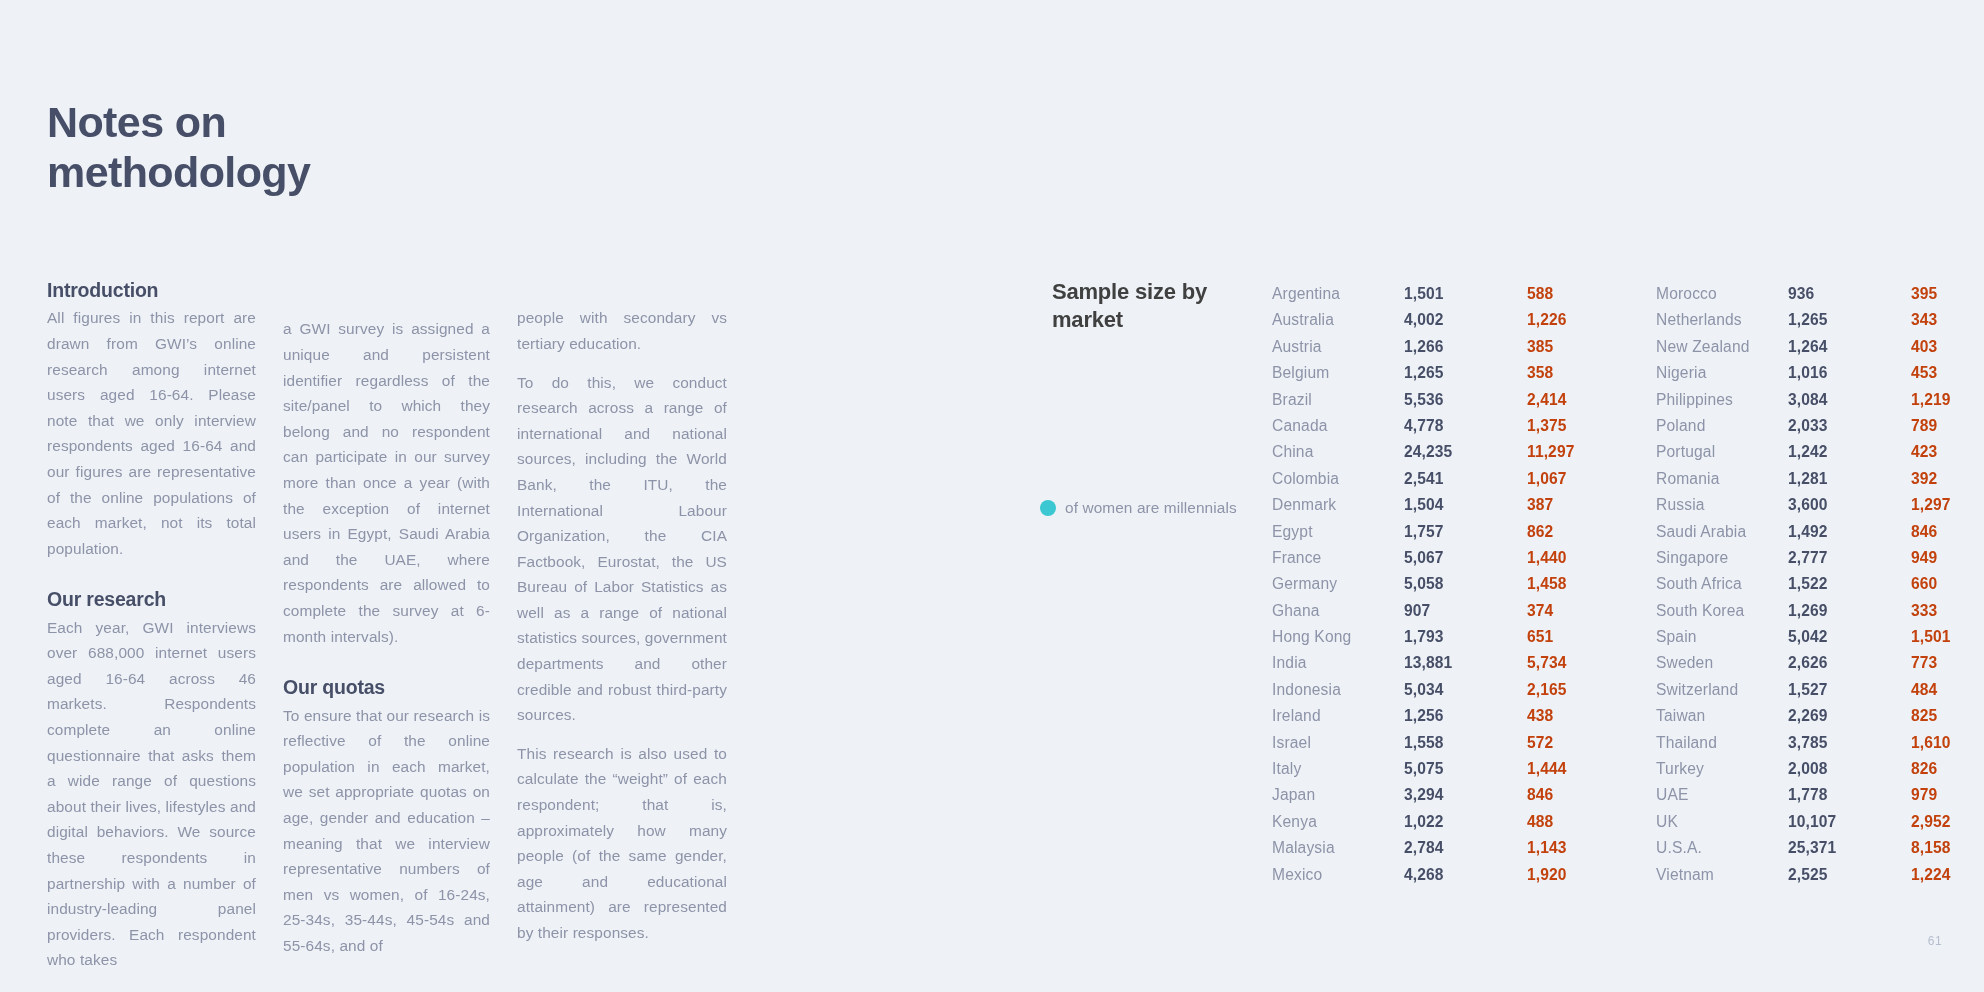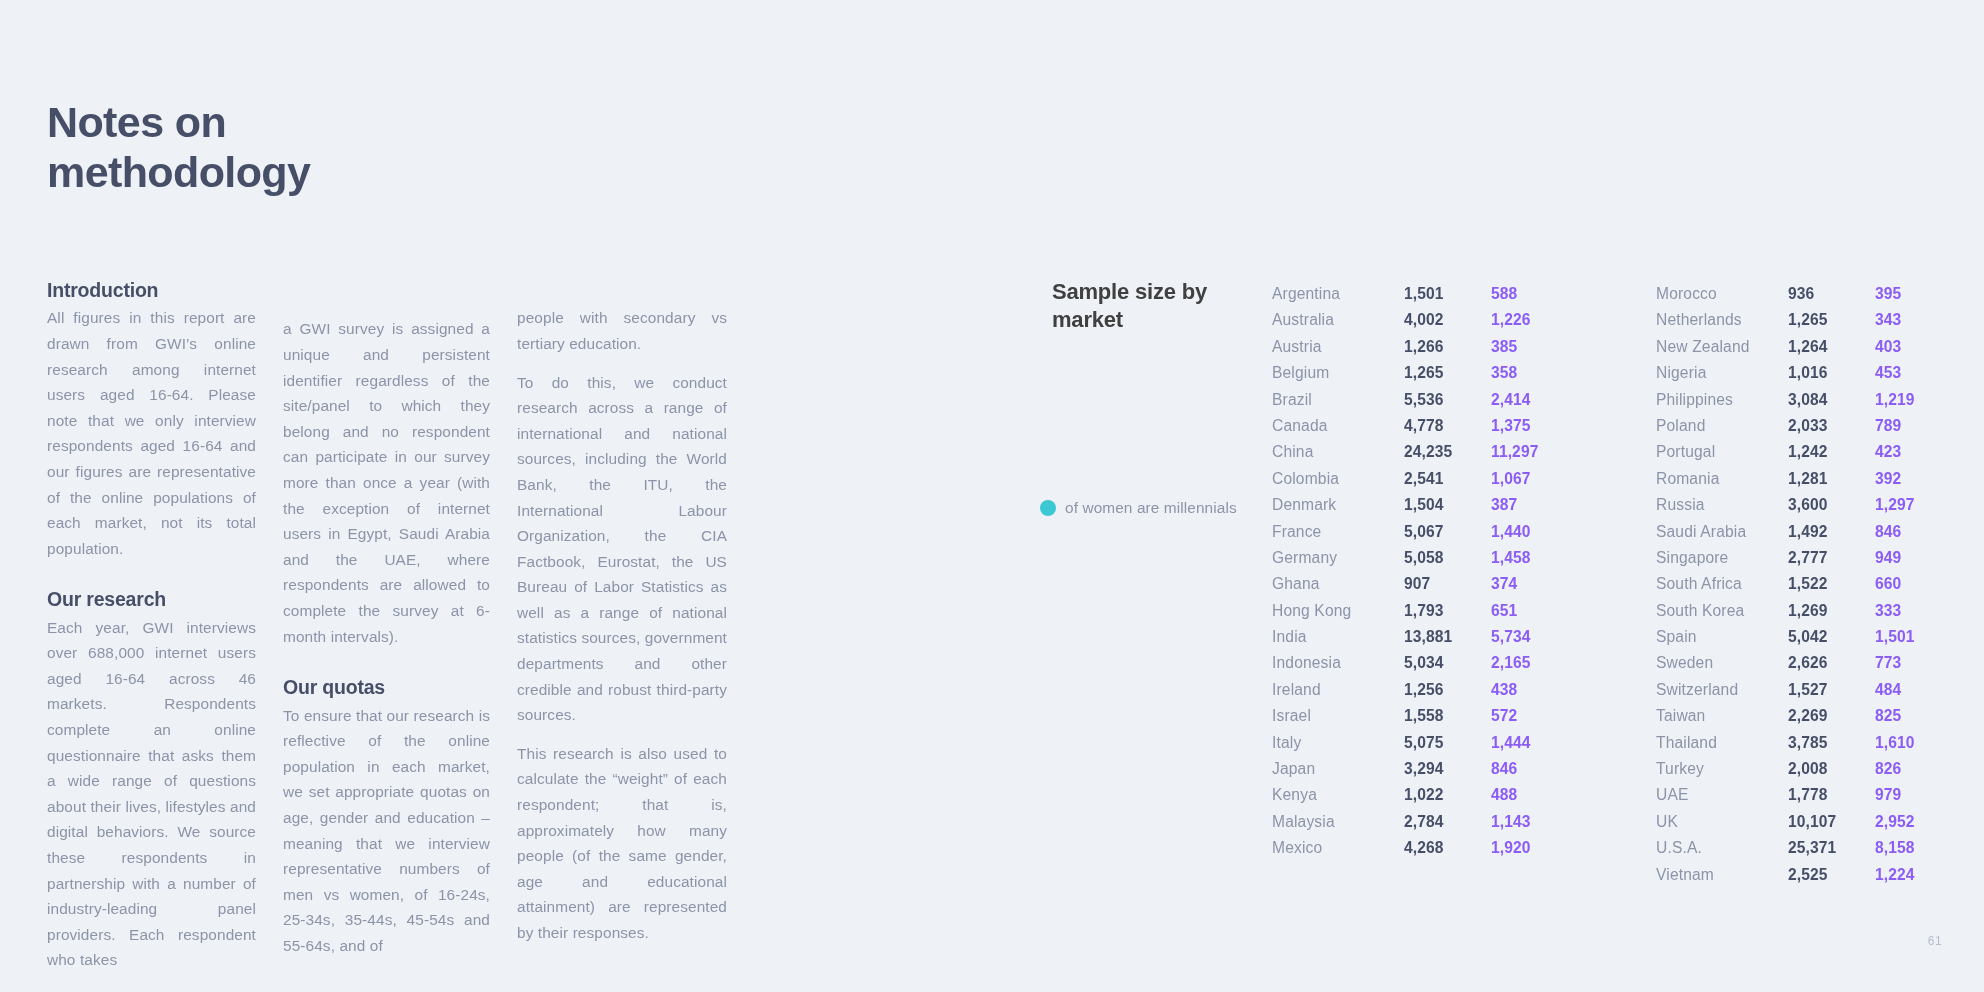--- a/index.html
+++ b/index.html
@@ -141,24 +141,25 @@
   }
   .cell-total {
     width: 87px;
     color: #474f68;
     font-weight: bold;
     letter-spacing: 0.1px;
     white-space: nowrap;
   }
   .cell-mill {
     width: 90px;
-    color: #8b5cf6;
+    color: #c2410c;
     font-weight: bold;
     letter-spacing: 0.1px;
     white-space: nowrap;
+    margin-left: 36px;
   }
 
   
   .page-number {
     position: absolute;
     right: 42px;
     bottom: 44px;
     font-size: 12px;
     color: #b6bdcc;
     letter-spacing: 0.4px;
@@ -244,20 +245,25 @@
         <div class="cell-country">Colombia</div>
         <div class="cell-total">2,541</div>
         <div class="cell-mill">1,067</div>
       </div>
       <div class="row">
         <div class="cell-country">Denmark</div>
         <div class="cell-total">1,504</div>
         <div class="cell-mill">387</div>
       </div>
       <div class="row">
+        <div class="cell-country">Egypt</div>
+        <div class="cell-total">1,757</div>
+        <div class="cell-mill">862</div>
+      </div>
+      <div class="row">
         <div class="cell-country">France</div>
         <div class="cell-total">5,067</div>
         <div class="cell-mill">1,440</div>
       </div>
       <div class="row">
         <div class="cell-country">Germany</div>
         <div class="cell-total">5,058</div>
         <div class="cell-mill">1,458</div>
       </div>
       <div class="row">

